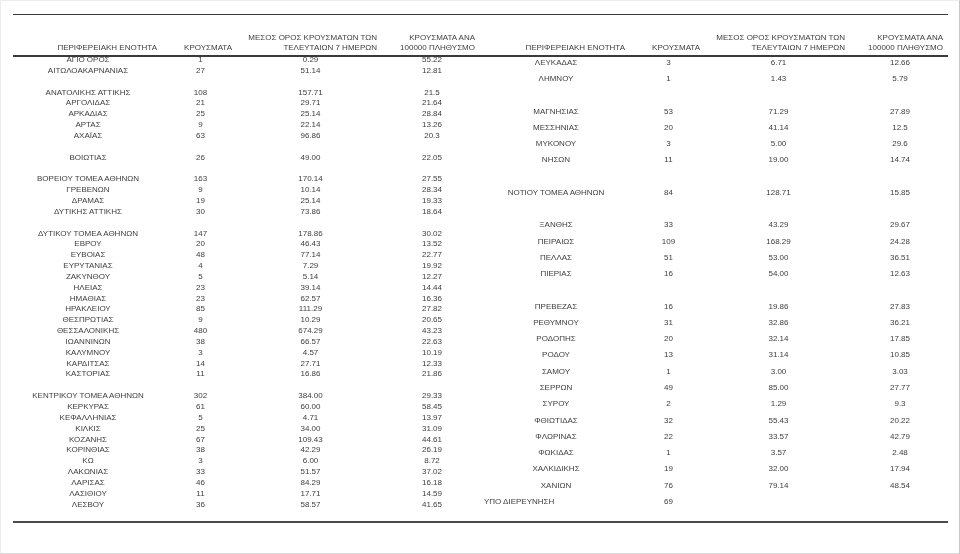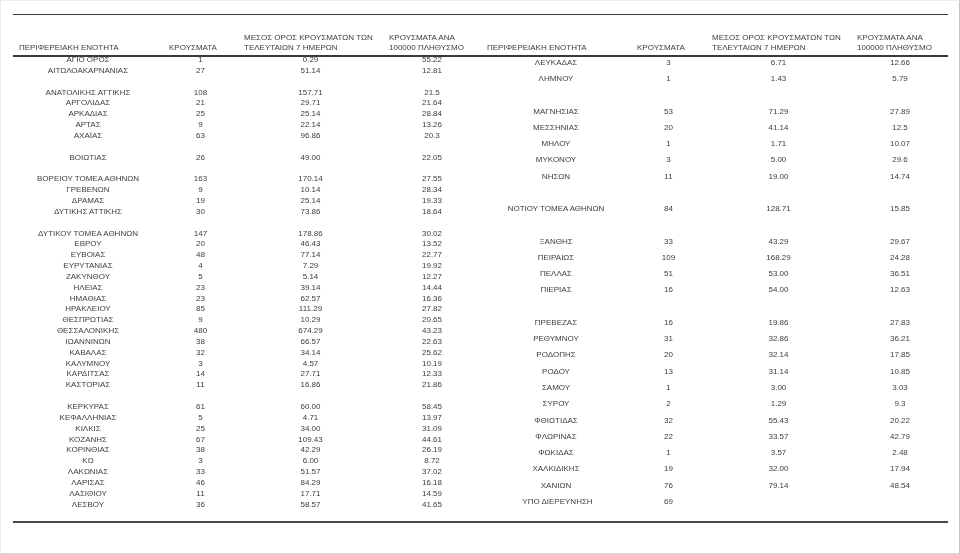--- a/index.html
+++ b/index.html
@@ -19,29 +19,29 @@
   .rule-header{top:54px;height:1.5px;}
   .rule-bottom{top:520px;height:2px;background:#4a4a4a;}
   .tables{position:absolute;left:12px;top:14px;width:936px;display:flex;}
   table.cases-table{border-collapse:collapse;table-layout:fixed;width:468px;}
   .col-name{width:150px;}
   .col-cases{width:75px;}
   .col-avg{width:145px;}
   .col-per{width:98px;}
   th{
     font-weight:normal;font-size:8px;color:#3d3d3d;letter-spacing:0;
-    text-align:left;vertical-align:bottom;
+    text-align:right;vertical-align:bottom;
     padding:0 6px 3px;box-sizing:border-box;height:40px;line-height:9.5px;
   }
   td{
     font-size:8px;color:#3d3d3d;text-align:center;
     padding:0;height:10.85px;line-height:10.85px;
     white-space:nowrap;overflow:hidden;
   }
-  td.left{text-align:center;padding-left:3px;}
+  td.left{text-align:left;padding-left:3px;}
 </style>
 </head>
 <body>
 
 <div class="page">
   <div class="rule rule-top"></div>
   <div class="rule rule-header"></div>
   <div class="rule rule-bottom"></div>
 
   <div class="tables">
@@ -206,45 +206,45 @@
             <td>674.29</td>
             <td>43.23</td>
           </tr>
           <tr>
             <td>ΙΩΑΝΝΙΝΩΝ</td>
             <td>38</td>
             <td>66.57</td>
             <td>22.63</td>
           </tr>
           <tr>
-            <td>ΚΑΒΑΛΑΣ</td>
-            <td>32</td>
-            <td>34.14</td>
-            <td>25.62</td>
-          </tr>
-          <tr>
             <td>ΚΑΛΥΜΝΟΥ</td>
             <td>3</td>
             <td>4.57</td>
             <td>10.19</td>
           </tr>
           <tr>
             <td>ΚΑΡΔΙΤΣΑΣ</td>
             <td>14</td>
             <td>27.71</td>
             <td>12.33</td>
           </tr>
           <tr>
             <td>ΚΑΣΤΟΡΙΑΣ</td>
             <td>11</td>
             <td>16.86</td>
             <td>21.86</td>
           </tr>
           <tr>
             <td colspan="4"></td>
+          </tr>
+          <tr>
+            <td>ΚΕΝΤΡΙΚΟΥ ΤΟΜΕΑ ΑΘΗΝΩΝ</td>
+            <td>302</td>
+            <td>384.00</td>
+            <td>29.33</td>
           </tr>
           <tr>
             <td>ΚΕΡΚΥΡΑΣ</td>
             <td>61</td>
             <td>60.00</td>
             <td>58.45</td>
           </tr>
           <tr>
             <td>ΚΕΦΑΛΛΗΝΙΑΣ</td>
             <td>5</td>
@@ -339,26 +339,20 @@
             <td>71.29</td>
             <td>27.89</td>
           </tr>
           <tr>
             <td>ΜΕΣΣΗΝΙΑΣ</td>
             <td>20</td>
             <td>41.14</td>
             <td>12.5</td>
           </tr>
           <tr>
-            <td>ΜΗΛΟΥ</td>
-            <td>1</td>
-            <td>1.71</td>
-            <td>10.07</td>
-          </tr>
-          <tr>
             <td>ΜΥΚΟΝΟΥ</td>
             <td>3</td>
             <td>5.00</td>
             <td>29.6</td>
           </tr>
           <tr>
             <td>ΝΗΣΩΝ</td>
             <td>11</td>
             <td>19.00</td>
             <td>14.74</td>
@@ -426,20 +420,26 @@
             <td>31.14</td>
             <td>10.85</td>
           </tr>
           <tr>
             <td>ΣΑΜΟΥ</td>
             <td>1</td>
             <td>3.00</td>
             <td>3.03</td>
           </tr>
           <tr>
+            <td>ΣΕΡΡΩΝ</td>
+            <td>49</td>
+            <td>85.00</td>
+            <td>27.77</td>
+          </tr>
+          <tr>
             <td>ΣΥΡΟΥ</td>
             <td>2</td>
             <td>1.29</td>
             <td>9.3</td>
           </tr>
           <tr>
             <td>ΦΘΙΩΤΙΔΑΣ</td>
             <td>32</td>
             <td>55.43</td>
             <td>20.22</td>

